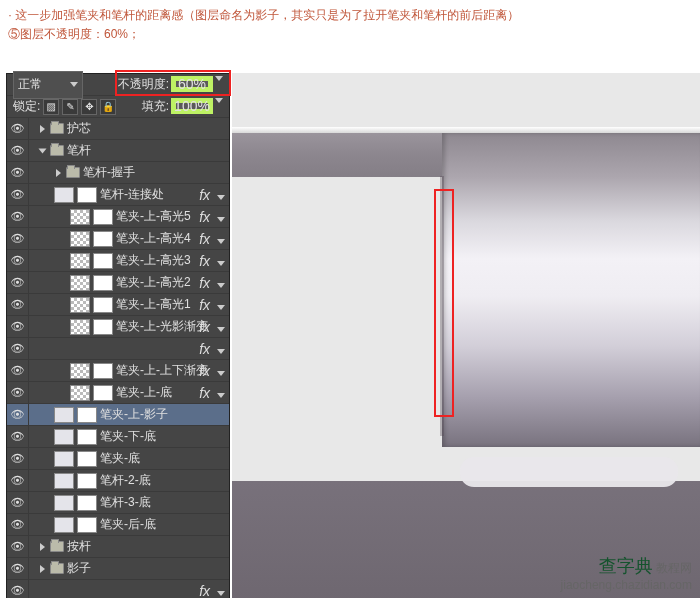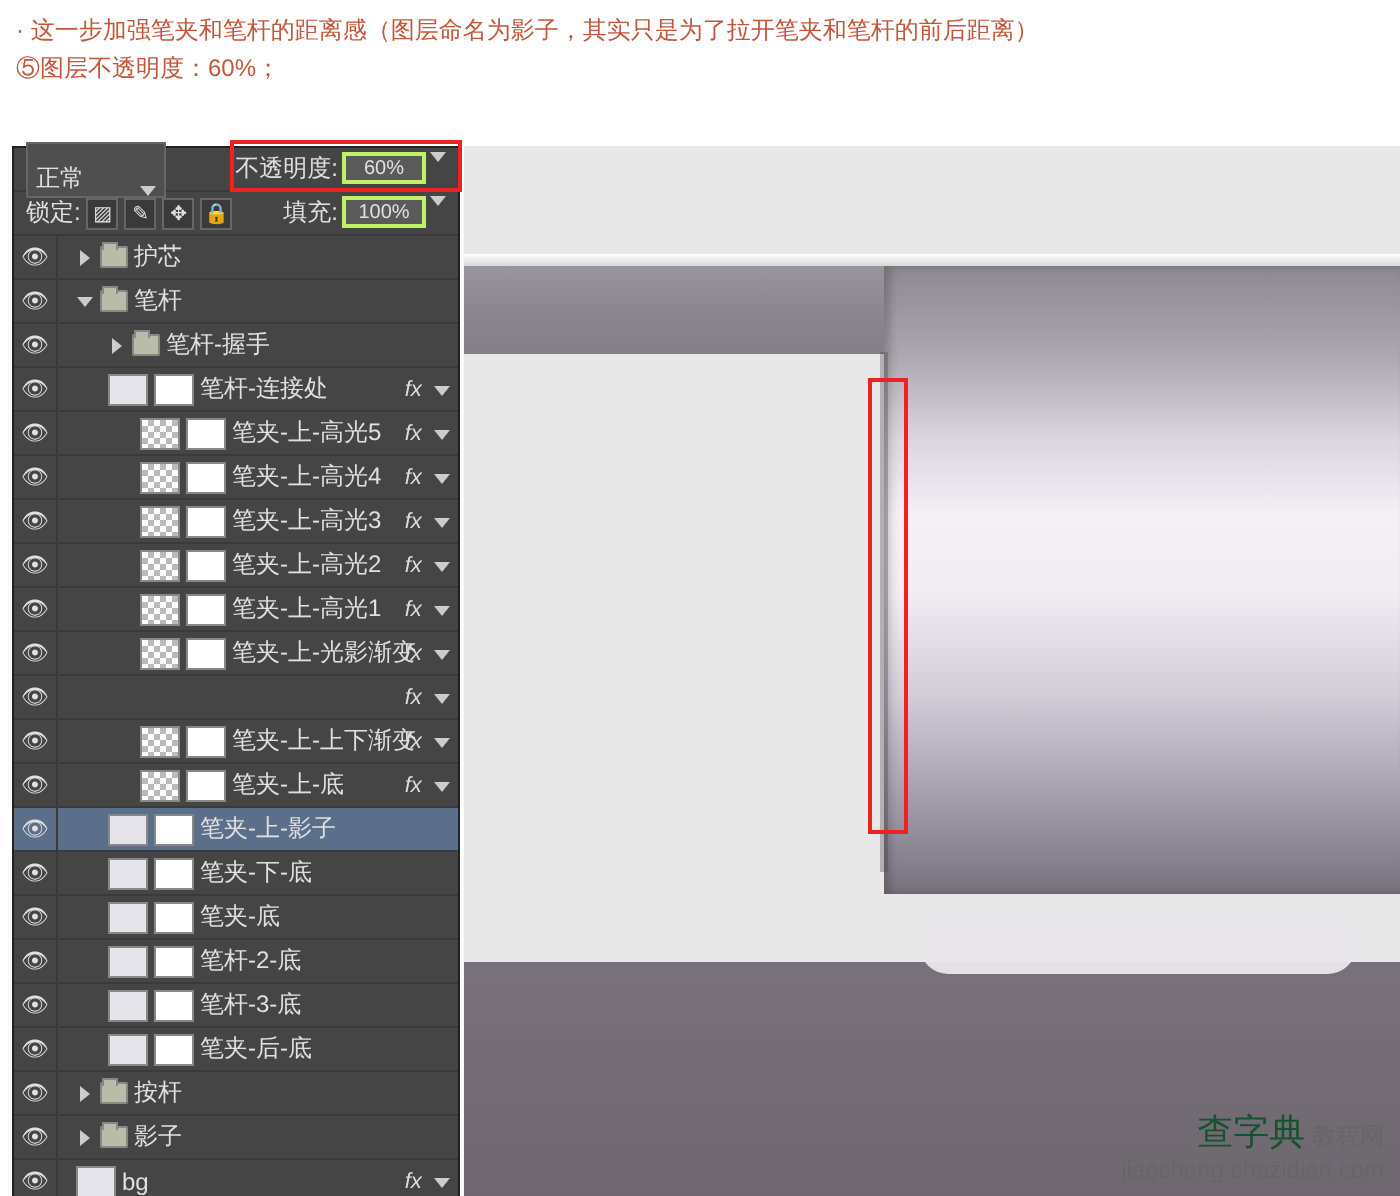--- a/index.html
+++ b/index.html
@@ -3,45 +3,45 @@
 <meta charset="utf-8">
 <style>
   * { margin:0; padding:0; box-sizing:border-box; }
   body { width:700px; height:598px; background:#fff; font-family:"Microsoft YaHei",SimSun,Arial,sans-serif; font-size:12px; overflow:hidden; position:relative; }
   .instructions { color:#c0563a; padding:6px 8px 4px 8px; line-height:1.6; }
   .instructions .line { white-space:nowrap; }
   .panel-wrap { position:absolute; top:73px; left:6px; width:224px; background:#454545; color:#e0e0e0; border:1px solid #222; }
   .lp-row { display:flex; align-items:center; height:22px; border-bottom:1px solid #3a3a3a; padding:0 4px; }
   .lp-row.top { justify-content:space-between; padding:0 6px; position:relative; }
   .blend { display:flex; align-items:center; gap:3px;}
-  .blend-box { width:70px; height:28px; background:#4f4f4f; border:1px solid #666; display:flex; align-items:flex-end; padding:0 4px; font-size:12px; justify-content:space-between;}
+  .blend-box { width:70px; height:28px; background:#4f4f4f; border:1px solid #666; display:flex; align-items:center; padding:0 4px; font-size:12px; justify-content:space-between;}
   .down-tri { width:0;height:0;border-left:4px solid transparent;border-right:4px solid transparent;border-top:5px solid #ccc;}
   .opacity-group { display:flex; align-items:flex-start; gap:2px; font-size:12px;}
-  .num-box { width:38px; height:16px; background:#5a5a5a; border:2px solid #bef264; display:flex; align-items:center; justify-content:center; font-size:10px;}
+  .num-box { width:38px; height:16px; background:#5a5a5a; border:5px solid #bef264; display:flex; align-items:center; justify-content:center; font-size:14px;}
   .num-box.wide { width:42px;}
   .lock-row { display:flex; align-items:center; justify-content:space-between; padding:0 6px; height:22px; border-bottom:1px solid #3a3a3a;}
   .lock-icons { display:flex; gap:3px; align-items:center;}
   .lock-icon { width:16px; height:16px; background:#3a3a3a; border:1px solid #666; display:flex; align-items:center; justify-content:center; font-size:10px;}
   .hl-red { position:absolute; border:2px solid #e22; pointer-events:none;}
   .hl-opacity { top:-4px; left:108px; width:116px; height:26px;}
   .layers { }
   .layer-row { display:flex; align-items:center; height:22px; border-bottom:1px solid #3a3a3a; position:relative;}
   .layer-row.selected { background:#5b6e8a;}
   .eye-col { width:22px; height:22px; display:flex; align-items:center; justify-content:center; border-right:1px solid #3a3a3a; font-size:11px;}
   .content { display:flex; align-items:center; flex:1; overflow:hidden; gap:3px;}
   .indent { display:inline-block;}
   .arrow { width:0;height:0;border-top:4px solid transparent;border-bottom:4px solid transparent;border-left:5px solid #ccc; margin:0 2px;}
   .arrow.open { transform:rotate(90deg);}
   .folder-icon { width:14px; height:11px; background:#bba; border:1px solid #888; border-radius:1px; position:relative;}
   .folder-icon:before { content:""; position:absolute; top:-3px; left:0; width:6px; height:3px; background:#bba; border:1px solid #888; border-bottom:none;}
   .thumb { width:20px; height:16px; background:#e4e4ea; border:1px solid #888; display:inline-block;}
   .thumb.checker { background-image:linear-gradient(45deg,#bbb 25%,transparent 25%),linear-gradient(-45deg,#bbb 25%,transparent 25%),linear-gradient(45deg,transparent 75%,#bbb 75%),linear-gradient(-45deg,transparent 75%,#bbb 75%); background-size:6px 6px; background-position:0 0,0 3px,3px -3px,-3px 0px; background-color:#fff;}
   .thumb.mask { background:#fff; border:1px solid #888;}
   .lname { font-size:12px; white-space:nowrap; overflow:hidden;text-align:center;}
-  .fx { position:absolute; right:4px; font-size:11px; font-style:italic; color:#ddd;}
+  .fx { position:absolute; right:4px; font-size:14px; font-style:italic; color:#ddd;}
   .fx .down-tri { display:inline-block; margin-left:3px;}
   .canvas { position:absolute; top:73px; left:232px; right:0; bottom:0; background:#e8e8e8; overflow:hidden;}
   .cyl-top-edge { position:absolute; top:54px; left:0; width:100%; height:6px; background:linear-gradient(#fff,#d8d8d8);}
   .cyl-dark-band { position:absolute; top:60px; left:0; width:100%; height:44px; background:linear-gradient(#9a949c 0%,#8c868e 50%,#847e86 100%);}
   .cyl { position:absolute; top:60px; left:210px; width:260px; height:314px; background:linear-gradient(180deg,#8e8890 0%,#aca6ae 14%,#dad8de 28%,#f3f1f6 40%,#efedf2 52%,#d2ced8 68%,#a6a0ae 84%,#78727e 100%); border-right:2px solid #c9c7cd; box-shadow:inset 3px 0 4px rgba(0,0,0,0.2);}
   .ground { position:absolute; top:408px; left:0; width:100%; height:200px; background:linear-gradient(#78717b 0%,#6e6770 60%,#6a636c 100%);}
   .footprint { position:absolute; top:384px; left:228px; width:218px; height:30px; background:#e9e7eb; border-radius:14px; opacity:0.95;}
   .shadow-line { position:absolute; top:103px; left:208px; width:4px; height:260px; background:rgba(80,70,80,0.35);}
   .hl-canvas { position:absolute; top:116px; left:202px; width:20px; height:228px; border:2px solid #e22;}
   .watermark { position:absolute; bottom:4px; right:8px; color:#666; font-size:12px; text-align:right; line-height:1.3;}
@@ -277,25 +277,20 @@
         <div class="eye-col">👁</div>
         <div class="content">
           <span class="indent" style="width: 6px;"></span>
           <span class="arrow"></span>
           <span class="folder-icon"></span>
           <span class="lname">影子</span>
         </div>
       </div>
       <div class="layer-row">
         <div class="eye-col">👁</div>
-        <div class="content">
-          <span class="indent" style="width: 6px;"></span>
-          <span class="thumb "></span>
-          <span class="lname">bg</span>
-        </div>
         <span class="fx">fx <span class="down-tri"></span></span>
       </div>
     </div>
 </div>
 
 <div class="canvas">
   <div class="cyl-top-edge"></div>
   <div class="cyl-dark-band"></div>
   <div class="cyl"></div>
   <div class="shadow-line"></div>

